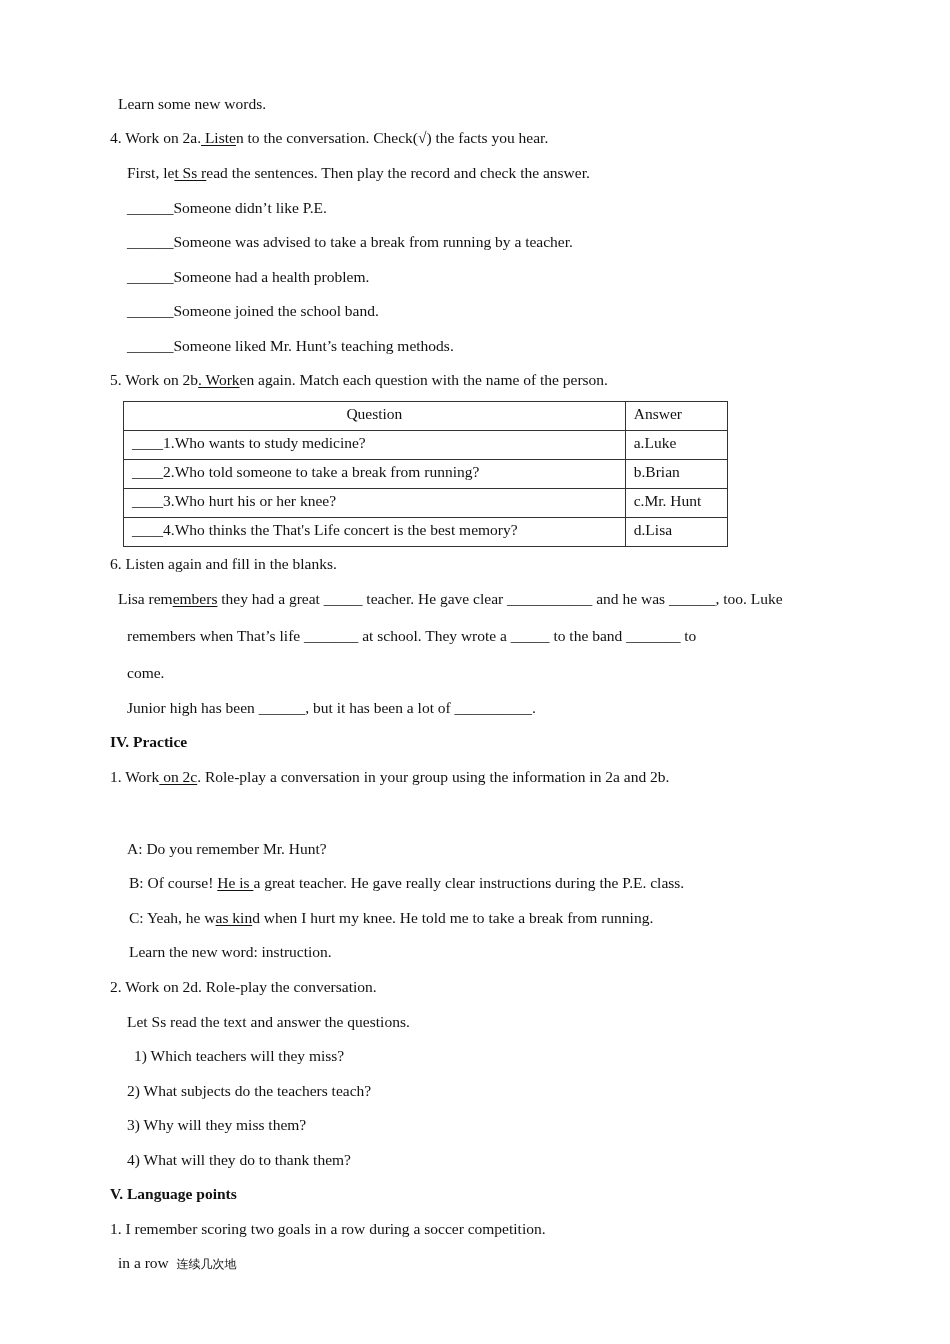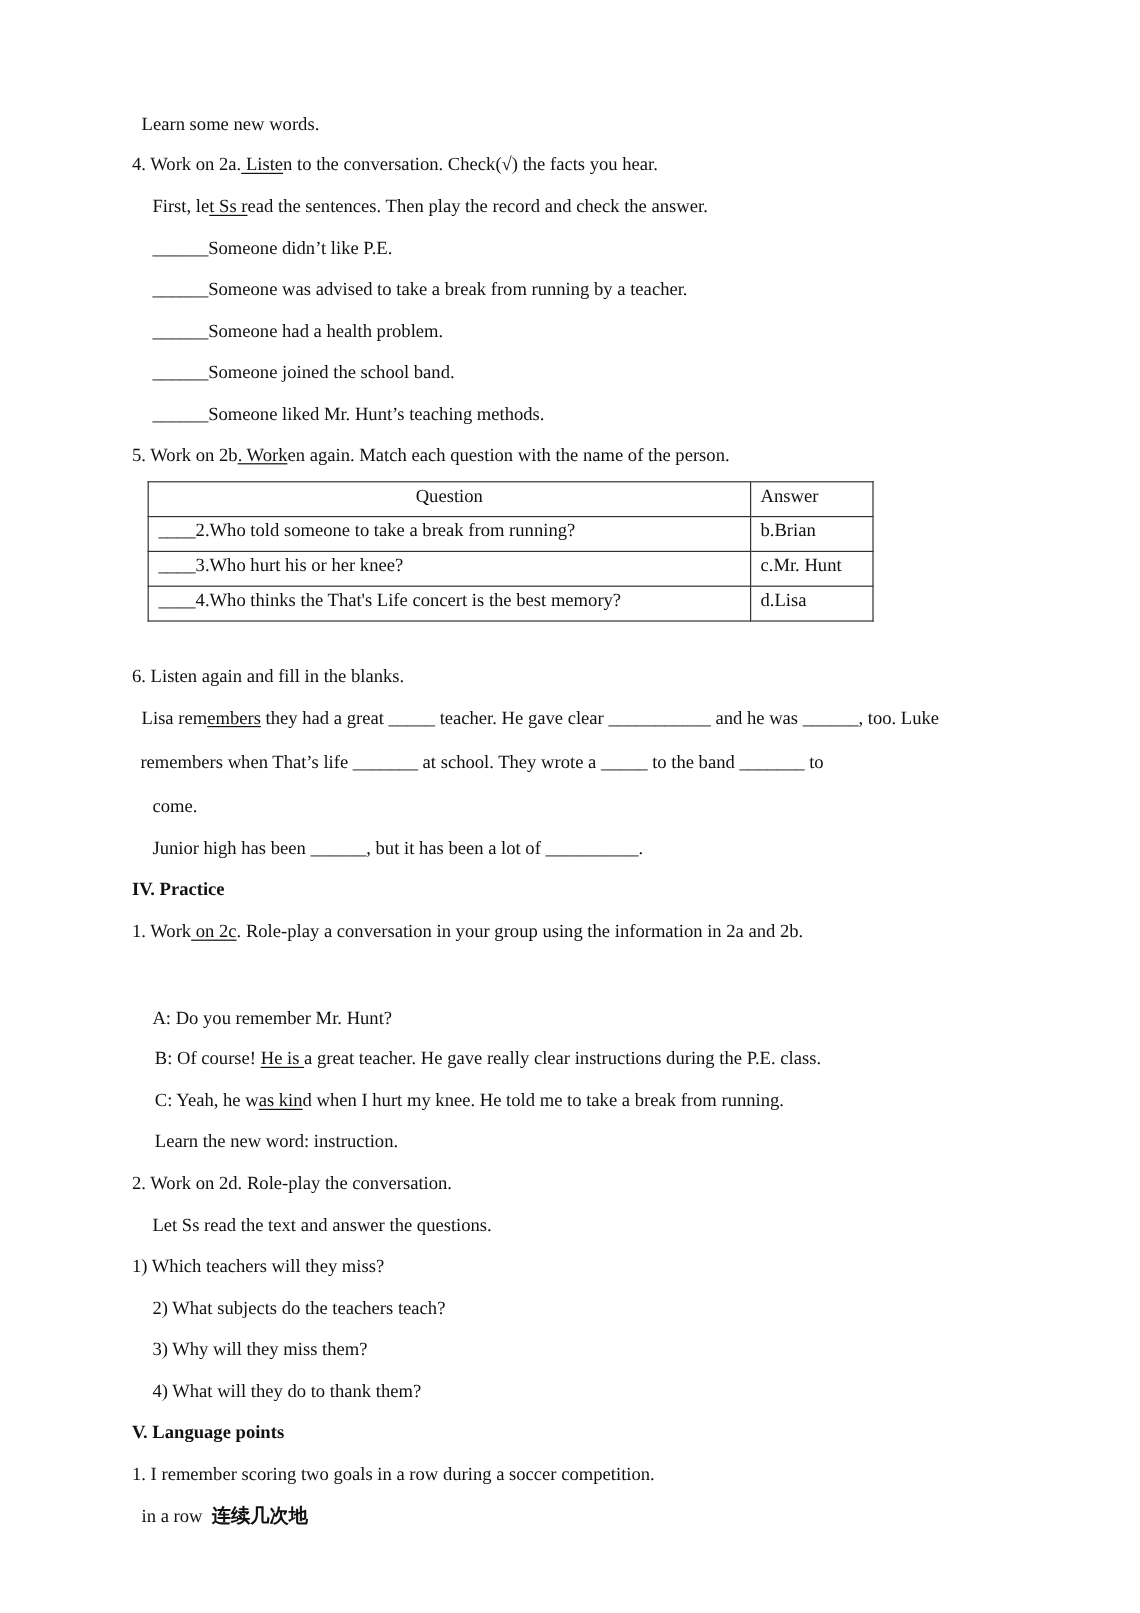--- a/index.html
+++ b/index.html
@@ -4,21 +4,21 @@
 <style>
   html, body { margin: 0; padding: 0; background: #ffffff; }
   body {
     width: 950px; height: 1344px; position: relative; overflow: hidden;
     font-family: "Liberation Serif", "DejaVu Serif", serif;
     font-size: 15.5px; color: #111111;
   }
   .line { position: absolute; white-space: pre; line-height: 20px; }
   .bold { font-weight: bold; }
   .u { text-decoration: underline; text-underline-offset: 2px; }
-  .cjk { font-family: "DejaVu Sans", sans-serif; font-size: 16px; font-weight: bold; }
+  .cjk { font-family: "DejaVu Sans", sans-serif; font-size: 12px; }
   table.qa {
     position: absolute; left: 123px; top: 401px; width: 605px;
     border-collapse: collapse; font-size: 15.5px;
   }
   table.qa td {
     border: 1px solid #333333; height: 28px; padding: 0 0 0 8px;
     vertical-align: top; line-height: 24px;
   }
   table.qa td.q { width: 509px; }
   table.qa td.a { width: 95px; }
@@ -43,51 +43,55 @@
 
   <div class="line" style="left:110px; top:370px;"><span>5. Work on 2b</span><span class="u">. Work</span><span>en again. Match each question with the name of the person.</span></div>
 
   <table class="qa">
     <tbody>
         <tr>
       <td class="q head-q">Question</td>
       <td class="a">Answer</td>
     </tr>
     <tr>
+      <td class="q">____1.Who wants to study medicine?</td>
+      <td class="a">a.Luke</td>
+    </tr>
+    <tr>
       <td class="q">____2.Who told someone to take a break from running?</td>
       <td class="a">b.Brian</td>
     </tr>
     <tr>
       <td class="q">____3.Who hurt his or her knee?</td>
       <td class="a">c.Mr. Hunt</td>
     </tr>
     <tr>
       <td class="q">____4.Who thinks the That's Life concert is the best memory?</td>
       <td class="a">d.Lisa</td>
     </tr>
   </tbody>
     </table>
 
   <div class="line" style="left:110px; top:554px;">6. Listen again and fill in the blanks.</div>
   <div class="line" style="left:118px; top:589px;"><span>Lisa rem</span><span class="u">embers</span><span> they had a great _____ teacher. He gave clear ___________ and he was ______, too. Luke</span></div>
-  <div class="line" style="left:117px; top:626px;font-family:Liberation Serif, serif;">remembers when That’s life _______ at school. They wrote a _____ to the band _______ to</div>
+  <div class="line" style="left:127px; top:626px;font-family:Liberation Serif, serif;">remembers when That’s life _______ at school. They wrote a _____ to the band _______ to</div>
   <div class="line" style="left:127px; top:663px;">come.</div>
   <div class="line" style="left:127px; top:698px;">Junior high has been ______, but it has been a lot of __________.</div>
 
   <div class="line bold" style="left:110px; top:732px;">IV. Practice</div>
   <div class="line" style="left:110px; top:767px;"><span>1. Work</span><span class="u"> on 2c</span><span>. Role-play a conversation in your group using the information in 2a and 2b.</span></div>
 
   <div class="line" style="left:127px; top:839px;">A: Do you remember Mr. Hunt?</div>
   <div class="line" style="left:129px; top:873px;"><span>B: Of course! </span><span class="u">He is </span><span>a great teacher. He gave really clear instructions during the P.E. class.</span></div>
   <div class="line" style="left:129px; top:908px;"><span>C: Yeah, he w</span><span class="u">as kin</span><span>d when I hurt my knee. He told me to take a break from running.</span></div>
   <div class="line" style="left:129px; top:942px;">Learn the new word: instruction.</div>
 
   <div class="line" style="left:110px; top:977px;">2. Work on 2d. Role-play the conversation.</div>
   <div class="line" style="left:127px; top:1012px;">Let Ss read the text and answer the questions.</div>
-  <div class="line" style="left:110px; top:1046px;">1) Which teachers will they miss?</div>
+  <div class="line" style="left:134px; top:1046px;">1) Which teachers will they miss?</div>
   <div class="line" style="left:127px; top:1081px;">2) What subjects do the teachers teach?</div>
   <div class="line" style="left:127px; top:1115px;">3) Why will they miss them?</div>
   <div class="line" style="left:127px; top:1150px;">4) What will they do to thank them?</div>
 
   <div class="line bold" style="left:110px; top:1184px;">V. Language points</div>
   <div class="line" style="left:110px; top:1219px;">1. I remember scoring two goals in a row during a soccer competition.</div>
   <div class="line" style="left:118px; top:1253px;"><span>in a row</span><span>  </span><span class="cjk">连续几次地</span></div>
 
 </div>
 

